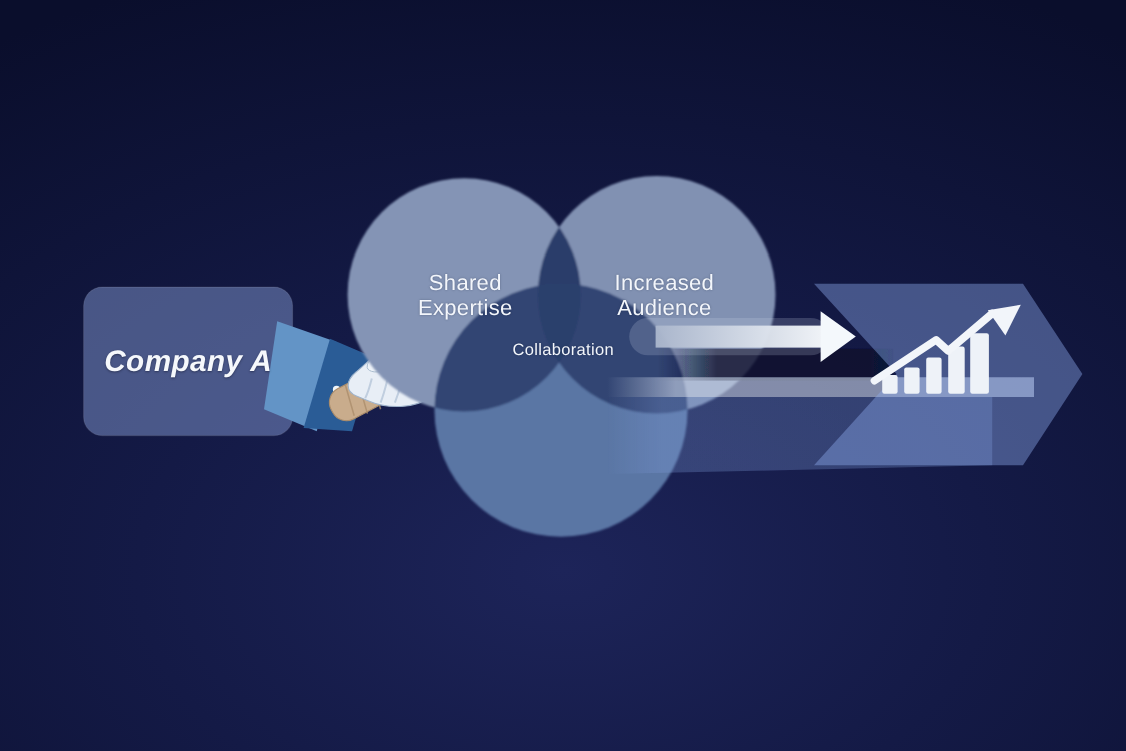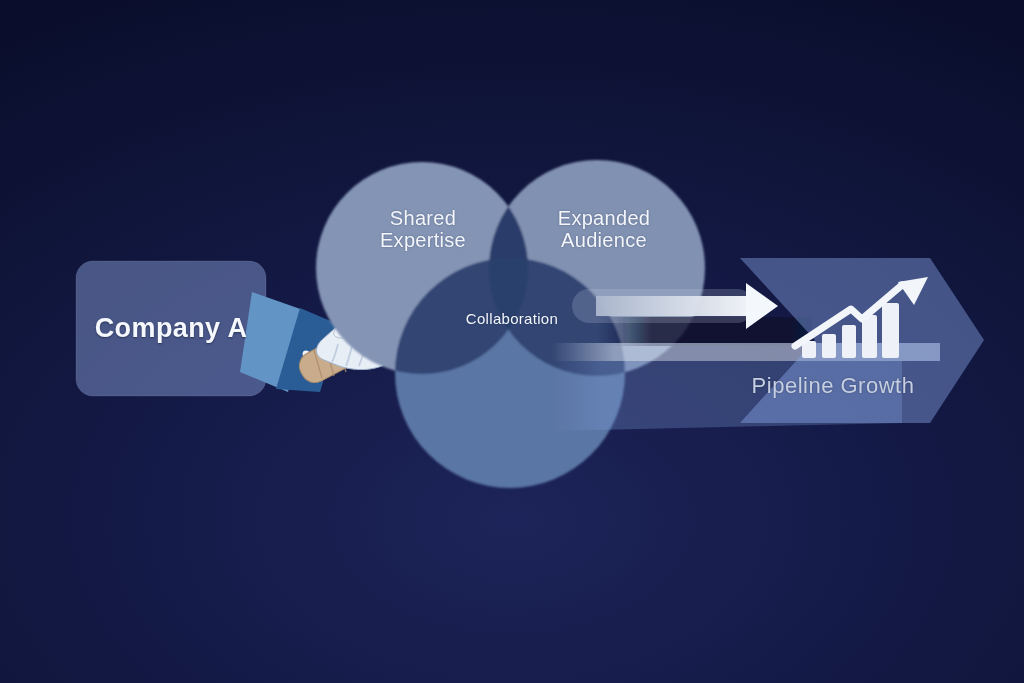--- a/index.html
+++ b/index.html
@@ -14,27 +14,28 @@
   #scene{position:absolute;left:0;top:0;width:1024px;height:683px;}
   .label{
     position:absolute;
     transform:translateX(-50%);
     text-align:center;
     color:#f3f6fb;
     letter-spacing:.3px;
     text-shadow:0 0 2px rgba(10,16,40,.35);
     white-space:pre-line;
   }
-  .venn-label{font-size:20px;line-height:22px;font-weight:400;}
+  .venn-label{font-size:20px;line-height:22px;font-weight:400;margin-top:40px;}
   .center-label{font-size:15px;line-height:22px;font-weight:500;}
   .company-label{
     position:absolute;left:76px;top:261px;width:190px;height:135px;
     display:flex;align-items:center;justify-content:center;
     color:#f5f8fc;font-size:27px;font-weight:700;letter-spacing:.4px;
     text-shadow:0 1px 2px rgba(8,12,32,.45);
+    font-style:italic;
   }
   .pipeline-label{
     font-size:22px;line-height:24px;font-weight:400;
     color:#c6cfe0;letter-spacing:.5px;
   }
 </style>
 </head>
 <body>
 
 <div id="stage">
@@ -140,20 +141,19 @@
     <g>
       <polyline points="795,346 851,309 862,319 902,285" stroke="#f2f5fa" stroke-width="7" fill="none" stroke-linecap="round" stroke-linejoin="round"></polyline>
       <polygon points="928,277 898,282 914,305" fill="#f2f5fa"></polygon>
     </g>
   </svg>
 
   <div class="company-label">Company A</div>
 
   <div class="label venn-label" style="left:423px;top:207px;width:120px;">Shared Expertise</div>
 
-  <div class="label venn-label" style="left:604px;top:207px;width:130px;">Expanded Audience</div>
+  <div class="label venn-label" style="left:604px;top:207px;width:130px;">Increased Audience</div>
 
 
   <div class="label center-label" style="left:512px;top:308px;width:220px;">Collaboration</div>
 
-  <div class="label pipeline-label" style="left:833px;top:374px;width:240px;">Pipeline Growth</div>
 
 </div>
 
 </body></html>

